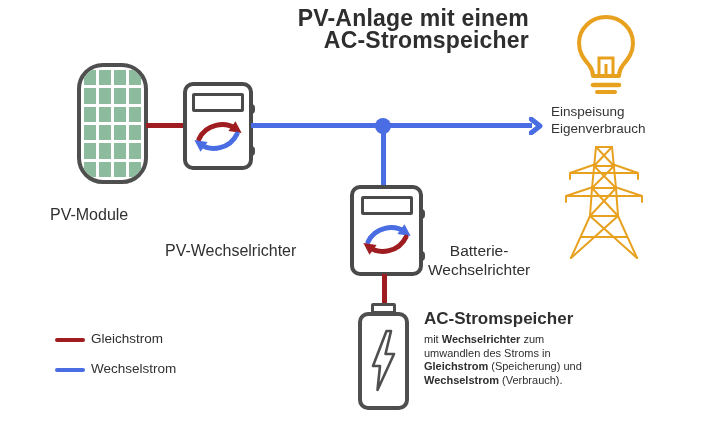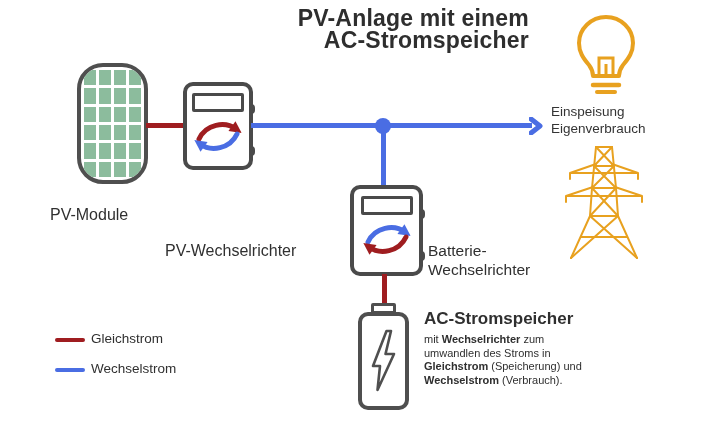--- a/index.html
+++ b/index.html
@@ -126,21 +126,21 @@
 
   <div class="abs bat-cap"></div>
   <div class="abs bat-body">
     <svg width="27" height="64" viewBox="0 0 27 64">
       <path d="M16.5,2 L3,37 H10 L7.5,61 L24,25 H15.5 L21,2 Z" fill="none" stroke="#4f4f4f" stroke-width="2.6" stroke-linejoin="round"></path>
     </svg>
   </div>
 
   <div class="abs lbl" style="left:50px;top:206px;">PV-Module</div>
   <div class="abs lbl" style="left:165px;top:206px;margin-top:36px;">PV-Wechselrichter</div>
-  <div class="abs lbl2" style="left:428px;top:241px;">
+  <div class="abs lbl2" style="left:428px;top:241px;text-align:center;">
     <div>Batterie-</div>
     <div>Wechselrichter</div>
   </div>
 
   <svg class="abs" style="left:573px;top:14px;" width="66" height="86" viewBox="0 0 66 86">
     <path d="M33,3 C48,3 60,15 60,29 C60,38 56,44 50,51 C47,55 46,58 46,62 L20,62 C20,58 19,55 16,51 C10,44 6,38 6,29 C6,15 18,3 33,3 Z" fill="none" stroke="#e8a11f" stroke-width="4" stroke-linejoin="round"></path>
     <path d="M26,62 V44 H40 V62 M33,50 V62" fill="none" stroke="#e8a11f" stroke-width="3"></path>
     <line x1="20" y1="71" x2="46" y2="71" stroke="#e8a11f" stroke-width="4.5" stroke-linecap="round"></line>
     <line x1="24" y1="78" x2="42" y2="78" stroke="#e8a11f" stroke-width="4" stroke-linecap="round"></line>
   </svg>

